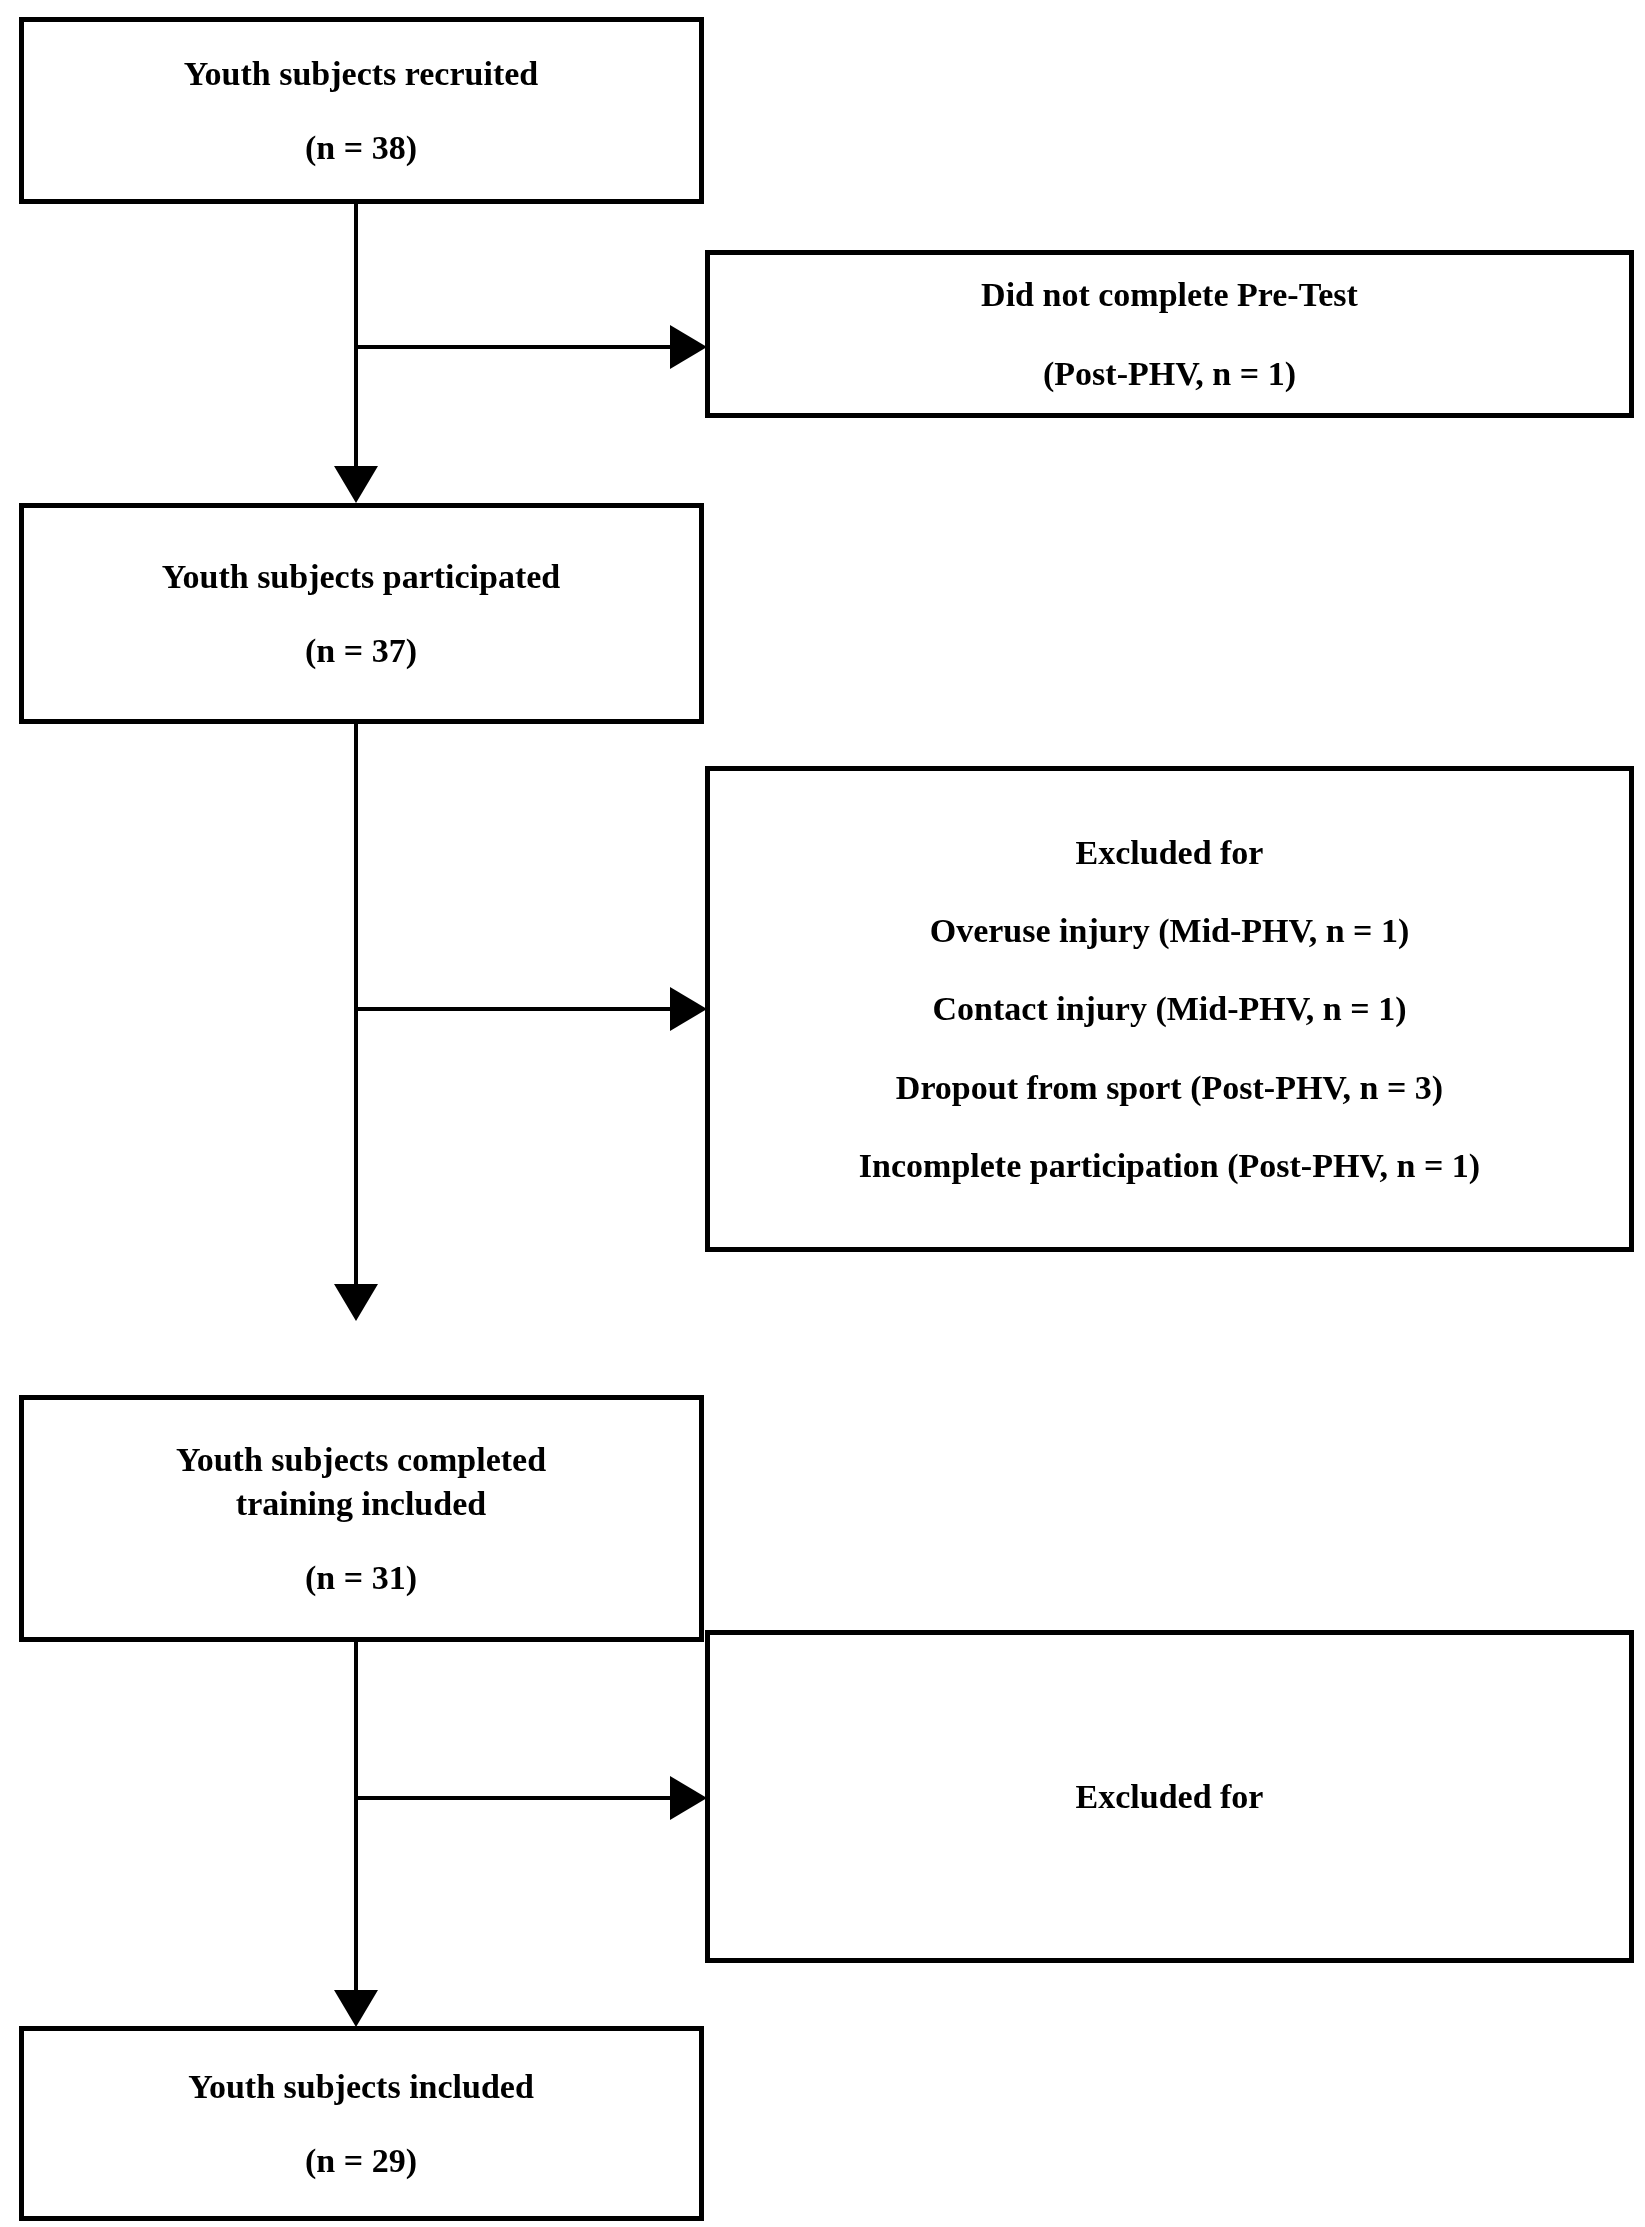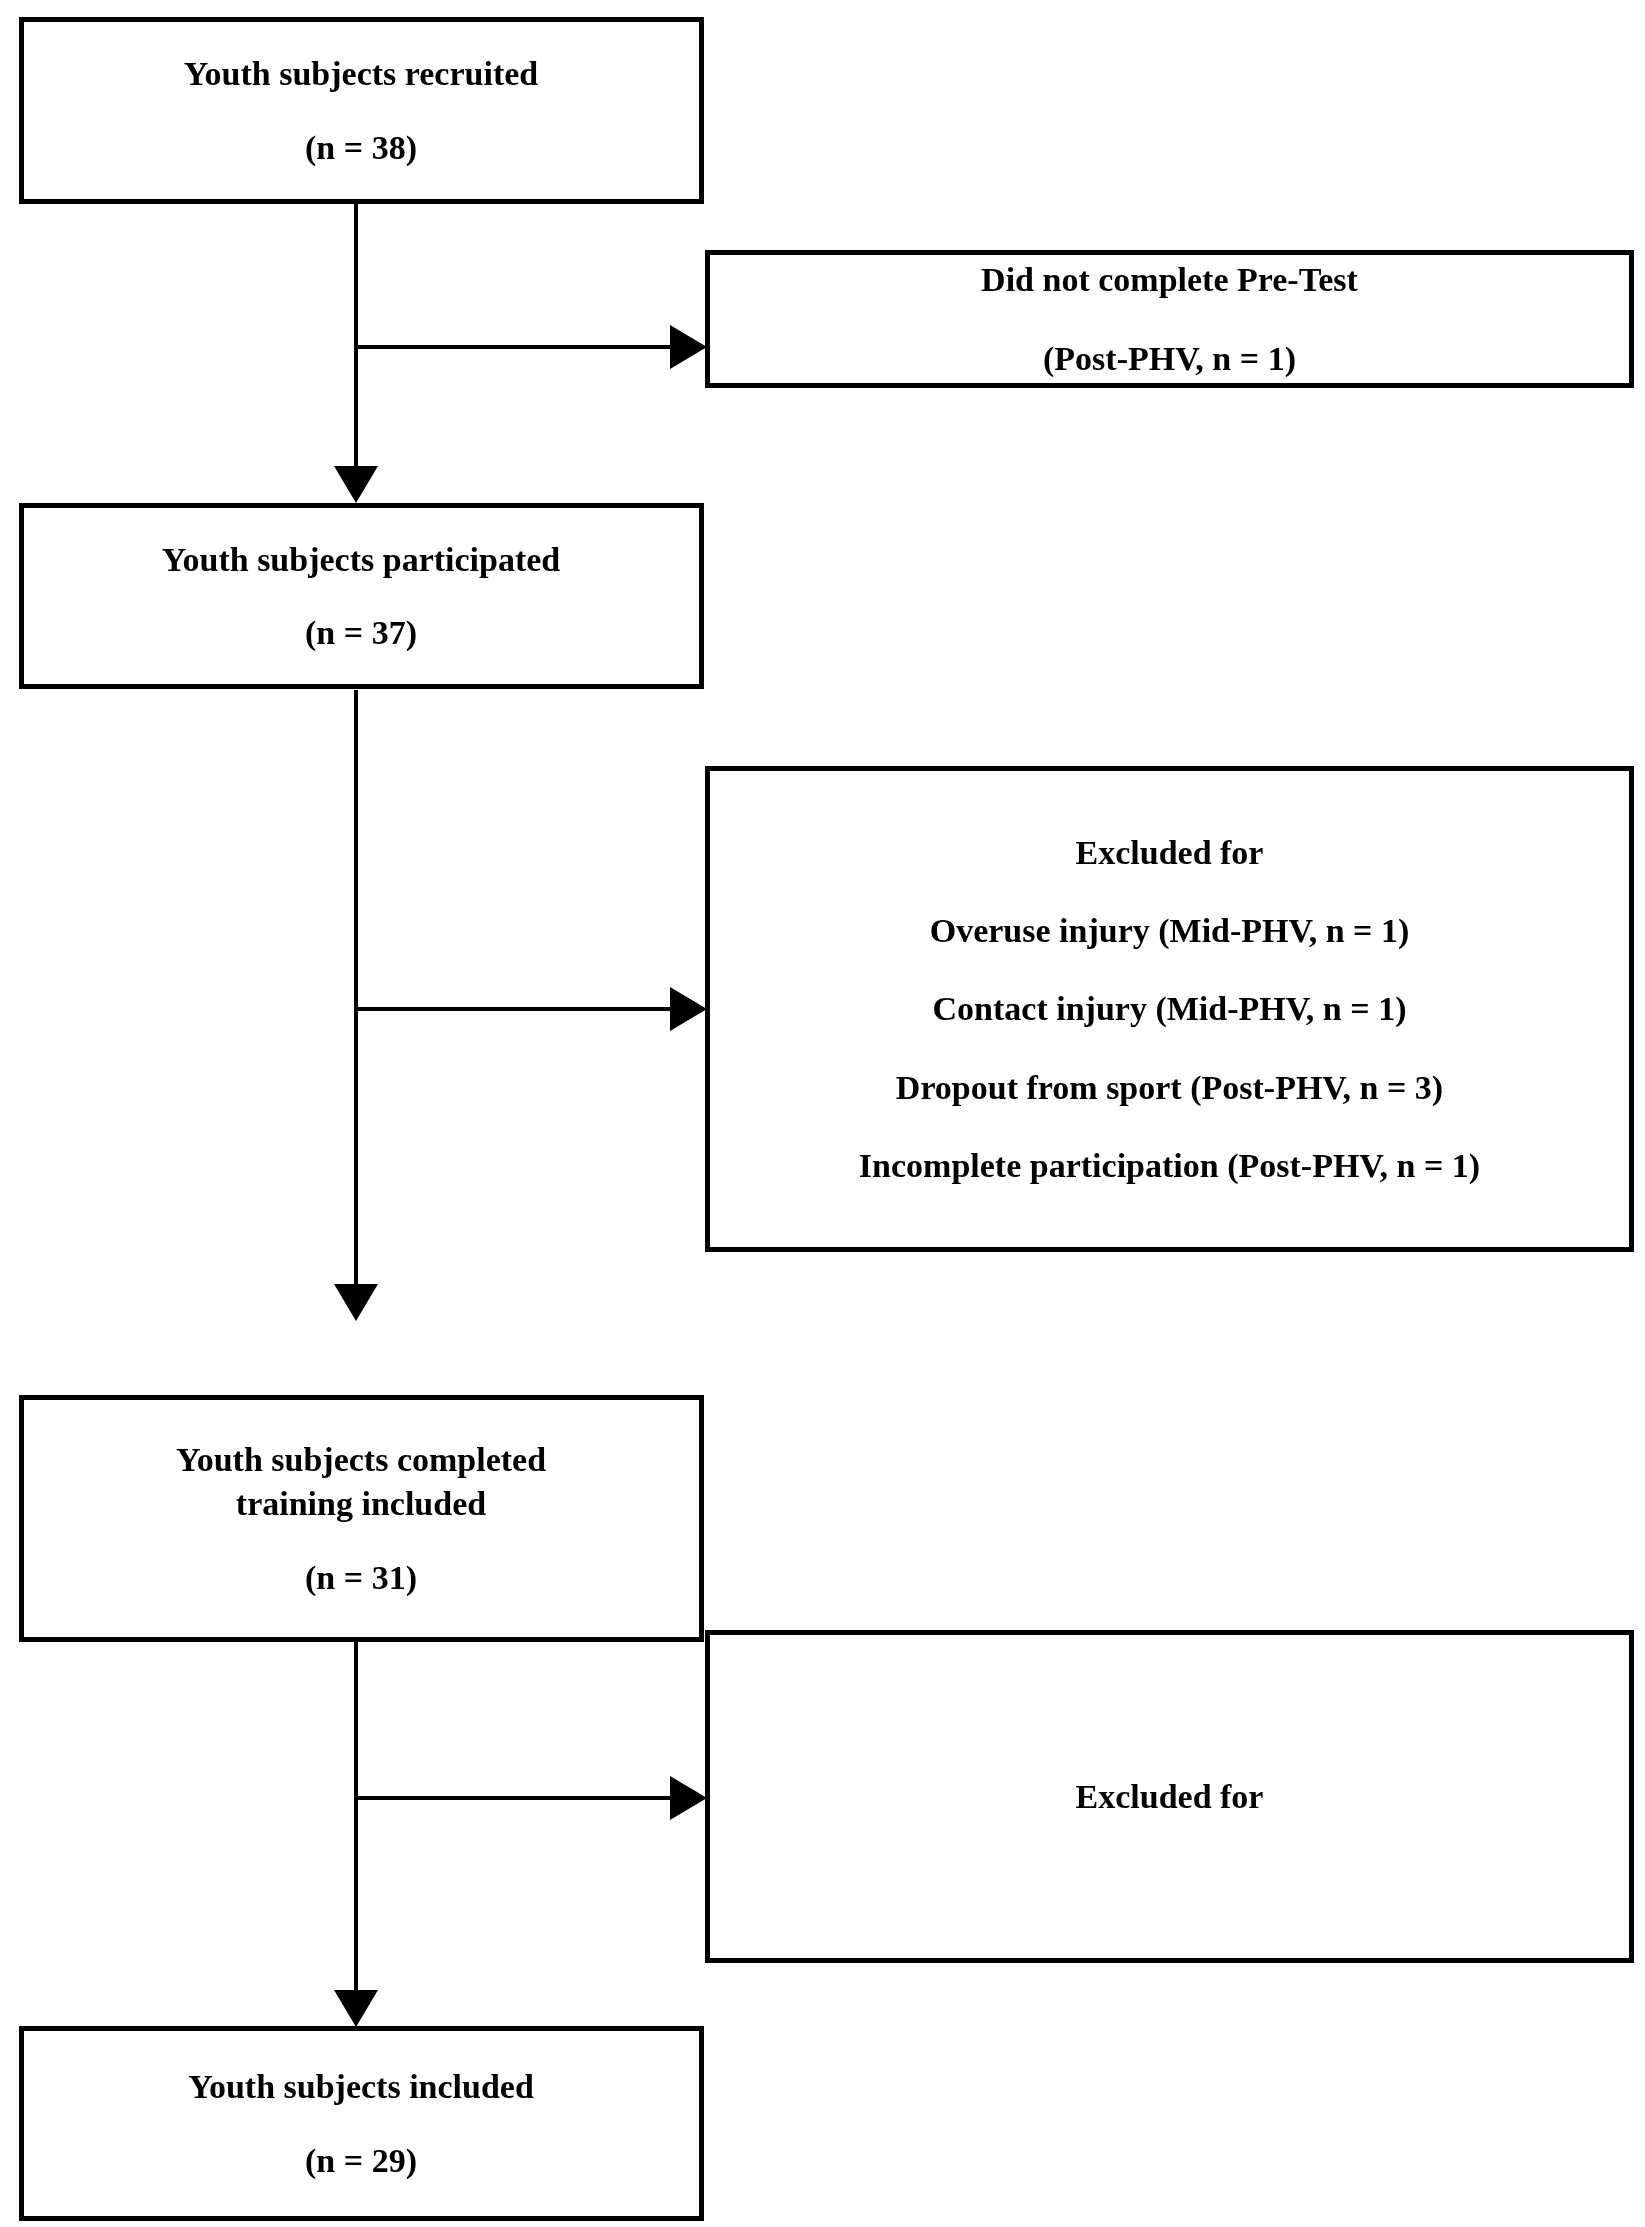--- a/index.html
+++ b/index.html
@@ -95,26 +95,26 @@
   <div class="arrow-down" style="left:334px; top:1990px;"></div>
 
   <div class="hline" style="left:354px; top:1796px; width:336px;"></div>
   <div class="arrow-right" style="left:670px; top:1776px;"></div>
 
   <div class="node primary" style="left:18.5px; top:17px; width:685px; height:187px;">
     <span class="line">Youth subjects recruited</span>
     <span class="line">(n = 38)</span>
   </div>
 
-  <div class="node exclusion" style="left:705px; top:250px; width:929px; height:138px;">
+  <div class="node exclusion" style="left:705px; top:250px; width:929px; height:168px;">
     <span class="line">Did not complete Pre-Test</span>
     <span class="line">(Post-PHV, n = 1)</span>
   </div>
 
-  <div class="node primary" style="left:18.5px; top:503px; width:685px; height:186px;">
+  <div class="node primary" style="left:18.5px; top:503px; width:685px; height:221px;">
     <span class="line">Youth subjects participated</span>
     <span class="line">(n = 37)</span>
   </div>
 
   <div class="node exclusion" style="left:705px; top:766px; width:929px; height:486px;">
     <span class="line">Excluded for</span>
     <span class="line">Overuse injury (Mid-PHV, n = 1)</span>
     <span class="line">Contact injury (Mid-PHV, n = 1)</span>
     <span class="line">Dropout from sport (Post-PHV, n = 3)</span>
     <span class="line">Incomplete participation (Post-PHV, n = 1)</span>

